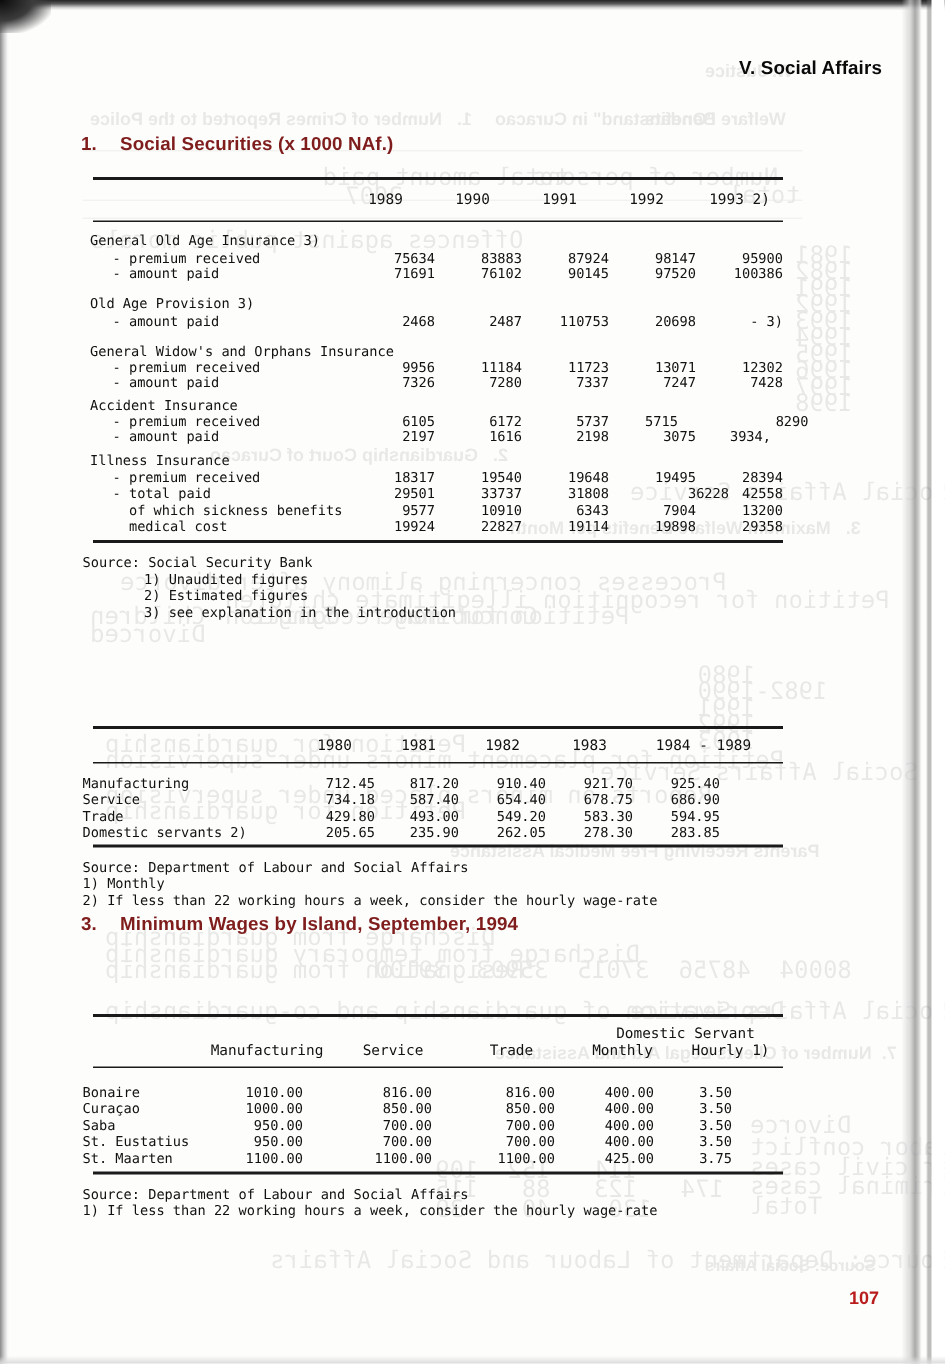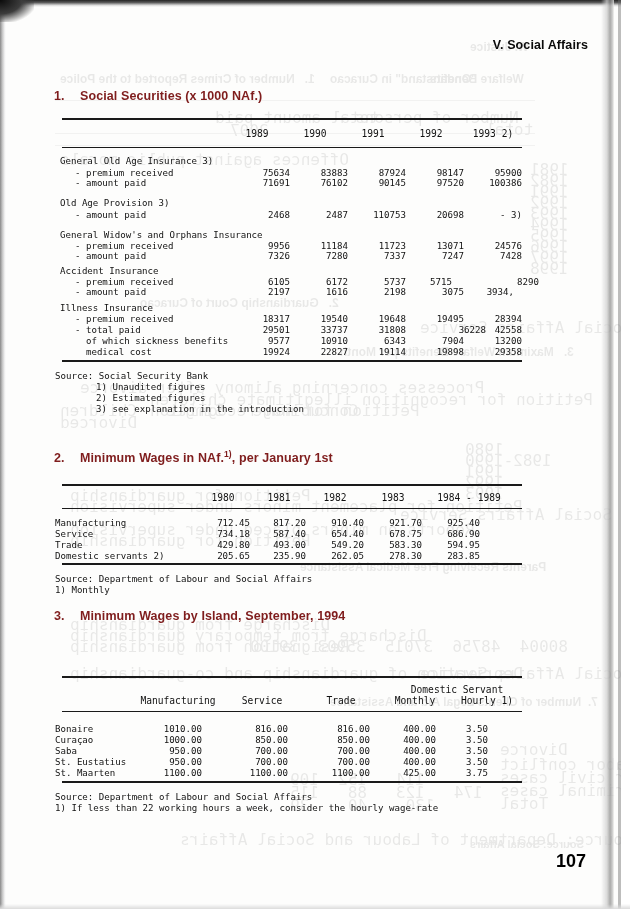--- a/index.html
+++ b/index.html
@@ -150,22 +150,22 @@
     line-height: 11.2px;
     white-space: pre;
   }
 
   .folio {
     position: absolute;
     right: 44px;
     bottom: 37px;
     font-family: "Liberation Sans", sans-serif;
     font-weight: bold;
-    font-size: 18px;
-    color: #000000;
+    font-size: 12px;
+    color: #b91c1c;
   }
 </style>
 </head>
 <body>
 
 <div class="page">
 
   <div class="ghost-layer">
     <div class="ghost sans" style="left:470px; top:40px; font-size:12px;">W. Justice</div>
     <div class="ghost sans" style="left:60px; top:72px; font-size:12px;">1.   Number of Crimes Reported to the Police</div>
@@ -277,21 +277,21 @@
   <div class="cell" style="left:360px; top:210px; width:46px;">110753</div>
   <div class="cell" style="left:418px; top:210px; width:46px;">20698</div>
   <div class="cell" style="left:470px; top:210px; width:52px;">- 3)</div>
 
   <div class="lbl" style="left:60px; top:230px;">General Widow's and Orphans Insurance</div>
   <div class="lbl" style="left:75px; top:241px;">- premium received</div>
   <div class="cell" style="left:244px; top:241px; width:46px;">9956</div>
   <div class="cell" style="left:302px; top:241px; width:46px;">11184</div>
   <div class="cell" style="left:360px; top:241px; width:46px;">11723</div>
   <div class="cell" style="left:418px; top:241px; width:46px;">13071</div>
-  <div class="cell" style="left:470px; top:241px; width:52px;">24576</div>
+  <div class="cell" style="left:470px; top:241px; width:52px;">12302</div>
 
   <div class="lbl" style="left:75px; top:251px;">- amount paid</div>
   <div class="cell" style="left:244px; top:251px; width:46px;">7326</div>
   <div class="cell" style="left:302px; top:251px; width:46px;">7280</div>
   <div class="cell" style="left:360px; top:251px; width:46px;">7337</div>
   <div class="cell" style="left:418px; top:251px; width:46px;">7247</div>
   <div class="cell" style="left:470px; top:251px; width:52px;">7428</div>
 
   <div class="lbl" style="left:60px; top:266px;">Accident Insurance</div>
   <div class="lbl" style="left:75px; top:277px;">- premium received</div>
@@ -335,21 +335,20 @@
   <div class="cell" style="left:302px; top:347px; width:46px;">22827</div>
   <div class="cell" style="left:360px; top:347px; width:46px;">19114</div>
   <div class="cell" style="left:418px; top:347px; width:46px;">19898</div>
   <div class="cell" style="left:470px; top:347px; width:52px;">29358</div>
 
   <div class="src" style="left:55px; top:371px;">Source: Social Security Bank</div>
   <div class="src" style="left:96px; top:382px;">1) Unaudited figures</div>
   <div class="src" style="left:96px; top:393px;">2) Estimated figures</div>
   <div class="src" style="left:96px; top:404px;">3) see explanation in the introduction</div>
 
-  <div class="sec-heading" style="left:54px; top:449px;"><span class="num">2.</span><span>Minimum Wages in NAf.</span><span class="sup">1)</span><span>, per January 1st</span></div>
 
   <div class="rule thick" style="left:62px; top:484px; width:460px;"></div>
   <div class="rule thin" style="left:62px; top:508px; width:460px;"></div>
   <div class="rule thick" style="left:62px; top:563px; width:460px;"></div>
 
   <div class="cell hdr ctr" style="left:200px; top:492px; width:46px;">1980</div>
   <div class="cell hdr ctr" style="left:256px; top:492px; width:46px;">1981</div>
   <div class="cell hdr ctr" style="left:312px; top:492px; width:46px;">1982</div>
   <div class="cell hdr ctr" style="left:370px; top:492px; width:46px;">1983</div>
   <div class="cell hdr ctr" style="left:424px; top:492px; width:90px;">1984 - 1989</div>
@@ -377,20 +376,21 @@
 
   <div class="lbl" style="left:55px; top:551px;">Domestic servants 2)</div>
   <div class="cell" style="left:204px; top:551px; width:46px;">205.65</div>
   <div class="cell" style="left:260px; top:551px; width:46px;">235.90</div>
   <div class="cell" style="left:318px; top:551px; width:46px;">262.05</div>
   <div class="cell" style="left:376px; top:551px; width:46px;">278.30</div>
   <div class="cell" style="left:434px; top:551px; width:46px;">283.85</div>
 
   <div class="src" style="left:55px; top:574px;">Source: Department of Labour and Social Affairs</div>
   <div class="src" style="left:55px; top:585px;">1) Monthly</div>
+  <div class="src" style="left:55px; top:596px;">2) If less than 22 working hours a week, consider the hourly wage-rate</div>
 
   <div class="sec-heading" style="left:54px; top:609px;"><span class="num">3.</span><span>Minimum Wages by Island, September, 1994</span></div>
 
   <div class="rule thick" style="left:62px; top:676px; width:460px;"></div>
   <div class="rule thin" style="left:62px; top:711px; width:460px;"></div>
   <div class="rule thick" style="left:62px; top:781px; width:460px;"></div>
 
   <div class="cell hdr ctr" style="left:398px; top:684px; width:118px;">Domestic Servant</div>
 
   <div class="cell hdr ctr" style="left:128px; top:695px; width:100px;">Manufacturing</div>

